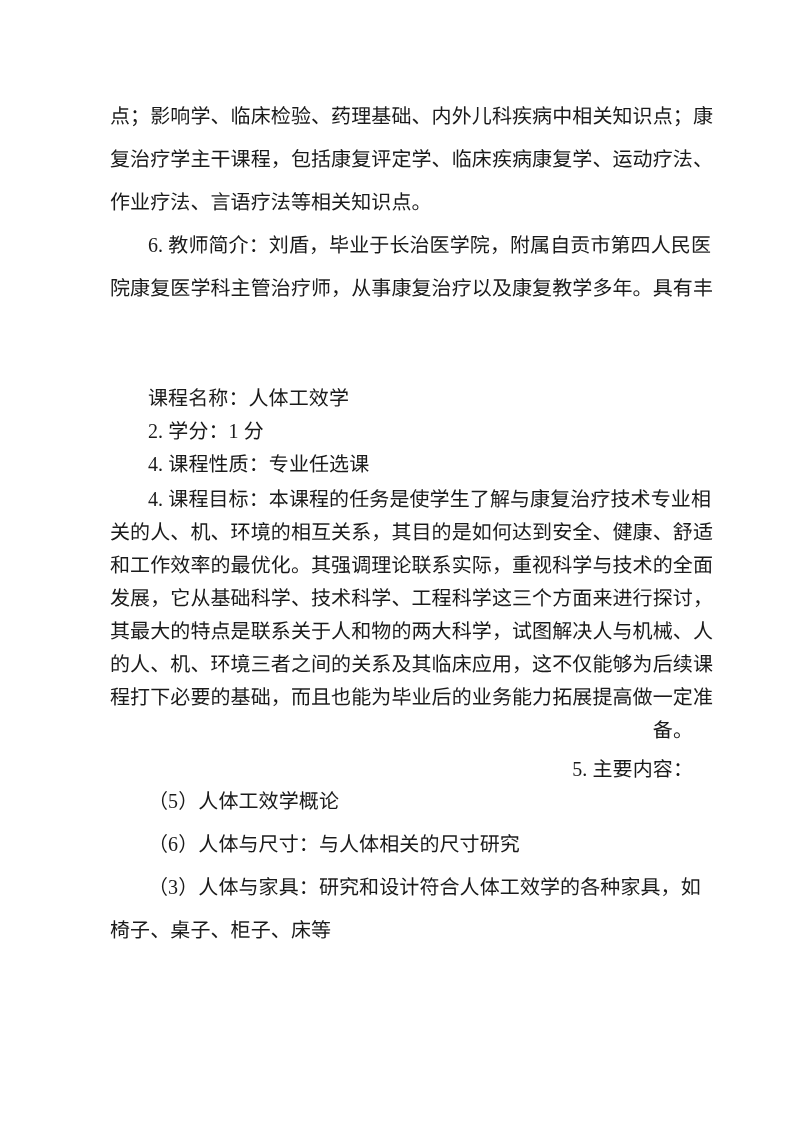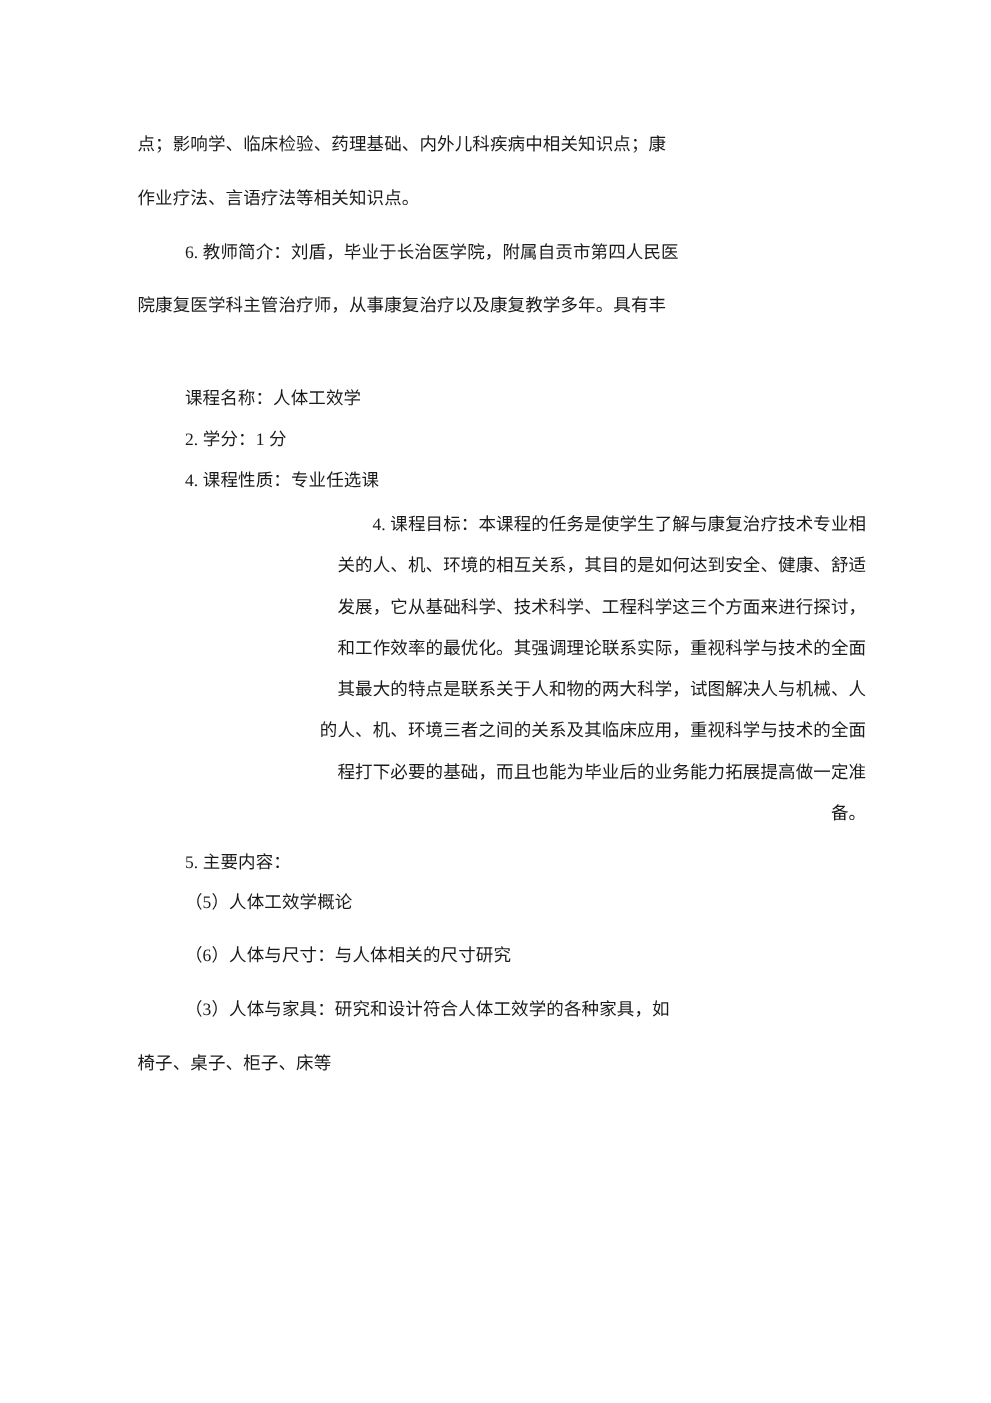--- a/index.html
+++ b/index.html
@@ -7,67 +7,68 @@
     padding: 0;
     background: #ffffff;
   }
   .page {
     position: relative;
     width: 793px;
     height: 1122px;
     background: #ffffff;
     color: #1a1a1a;
     font-family: "Liberation Serif", "DejaVu Serif", serif;
-    font-size: 14px;
+    font-size: 20px;
     overflow: hidden;
   }
   .doc {
     padding: 95px 100px 0 110px;
   }
   .line {
     white-space: nowrap;
     letter-spacing: 0.1px;
   }
   .lh43 .line { line-height: 43px; height: 43px; }
   .lh33 .line { line-height: 33px; height: 33px; }
   .indent { padding-left: 38px; }
-  .m-course-info { margin-top: 36px; }
+  .m-course-info { margin-top: 72px; }
   .m-objective   { margin-top: 2px; text-align: right; }
-  .m-heading     { margin-top: 6px; }
+  .m-heading     { margin-top: 6px; text-align: right; }
   .m-items       { margin-top: -6px; }
 </style>
 </head>
 <body>
 
 <main class="page">
   <div class="doc">
 
     <section class="lh43">
       <div class="line">点；影响学、临床检验、药理基础、内外儿科疾病中相关知识点；康</div>
+      <div class="line">复治疗学主干课程，包括康复评定学、临床疾病康复学、运动疗法、</div>
       <div class="line">作业疗法、言语疗法等相关知识点。</div>
     </section>
 
     <section class="lh43">
       <div class="line indent">6. 教师简介：刘盾，毕业于长治医学院，附属自贡市第四人民医</div>
       <div class="line">院康复医学科主管治疗师，从事康复治疗以及康复教学多年。具有丰</div>
     </section>
 
     <section class="lh33 m-course-info">
       <div class="line indent">课程名称：人体工效学</div>
       <div class="line indent">2. 学分：1 分</div>
       <div class="line indent">4. 课程性质：专业任选课</div>
     </section>
 
     <section class="lh33 m-objective">
       <div class="line indent">4. 课程目标：本课程的任务是使学生了解与康复治疗技术专业相</div>
       <div class="line">关的人、机、环境的相互关系，其目的是如何达到安全、健康、舒适</div>
+      <div class="line">和工作效率的最优化。其强调理论联系实际，重视科学与技术的全面</div>
       <div class="line">发展，它从基础科学、技术科学、工程科学这三个方面来进行探讨，</div>
-      <div class="line">和工作效率的最优化。其强调理论联系实际，重视科学与技术的全面</div>
       <div class="line">其最大的特点是联系关于人和物的两大科学，试图解决人与机械、人</div>
-      <div class="line">的人、机、环境三者之间的关系及其临床应用，重视科学与技术的全面</div>
+      <div class="line">的人、机、环境三者之间的关系及其临床应用，这不仅能够为后续课</div>
       <div class="line">程打下必要的基础，而且也能为毕业后的业务能力拓展提高做一定准</div>
       <div class="line">备。</div>
     </section>
 
     <section class="lh33 m-heading">
       <div class="line indent">5. 主要内容：</div>
     </section>
 
     <section class="lh43 m-items">
       <div class="line indent">（5）人体工效学概论</div>

